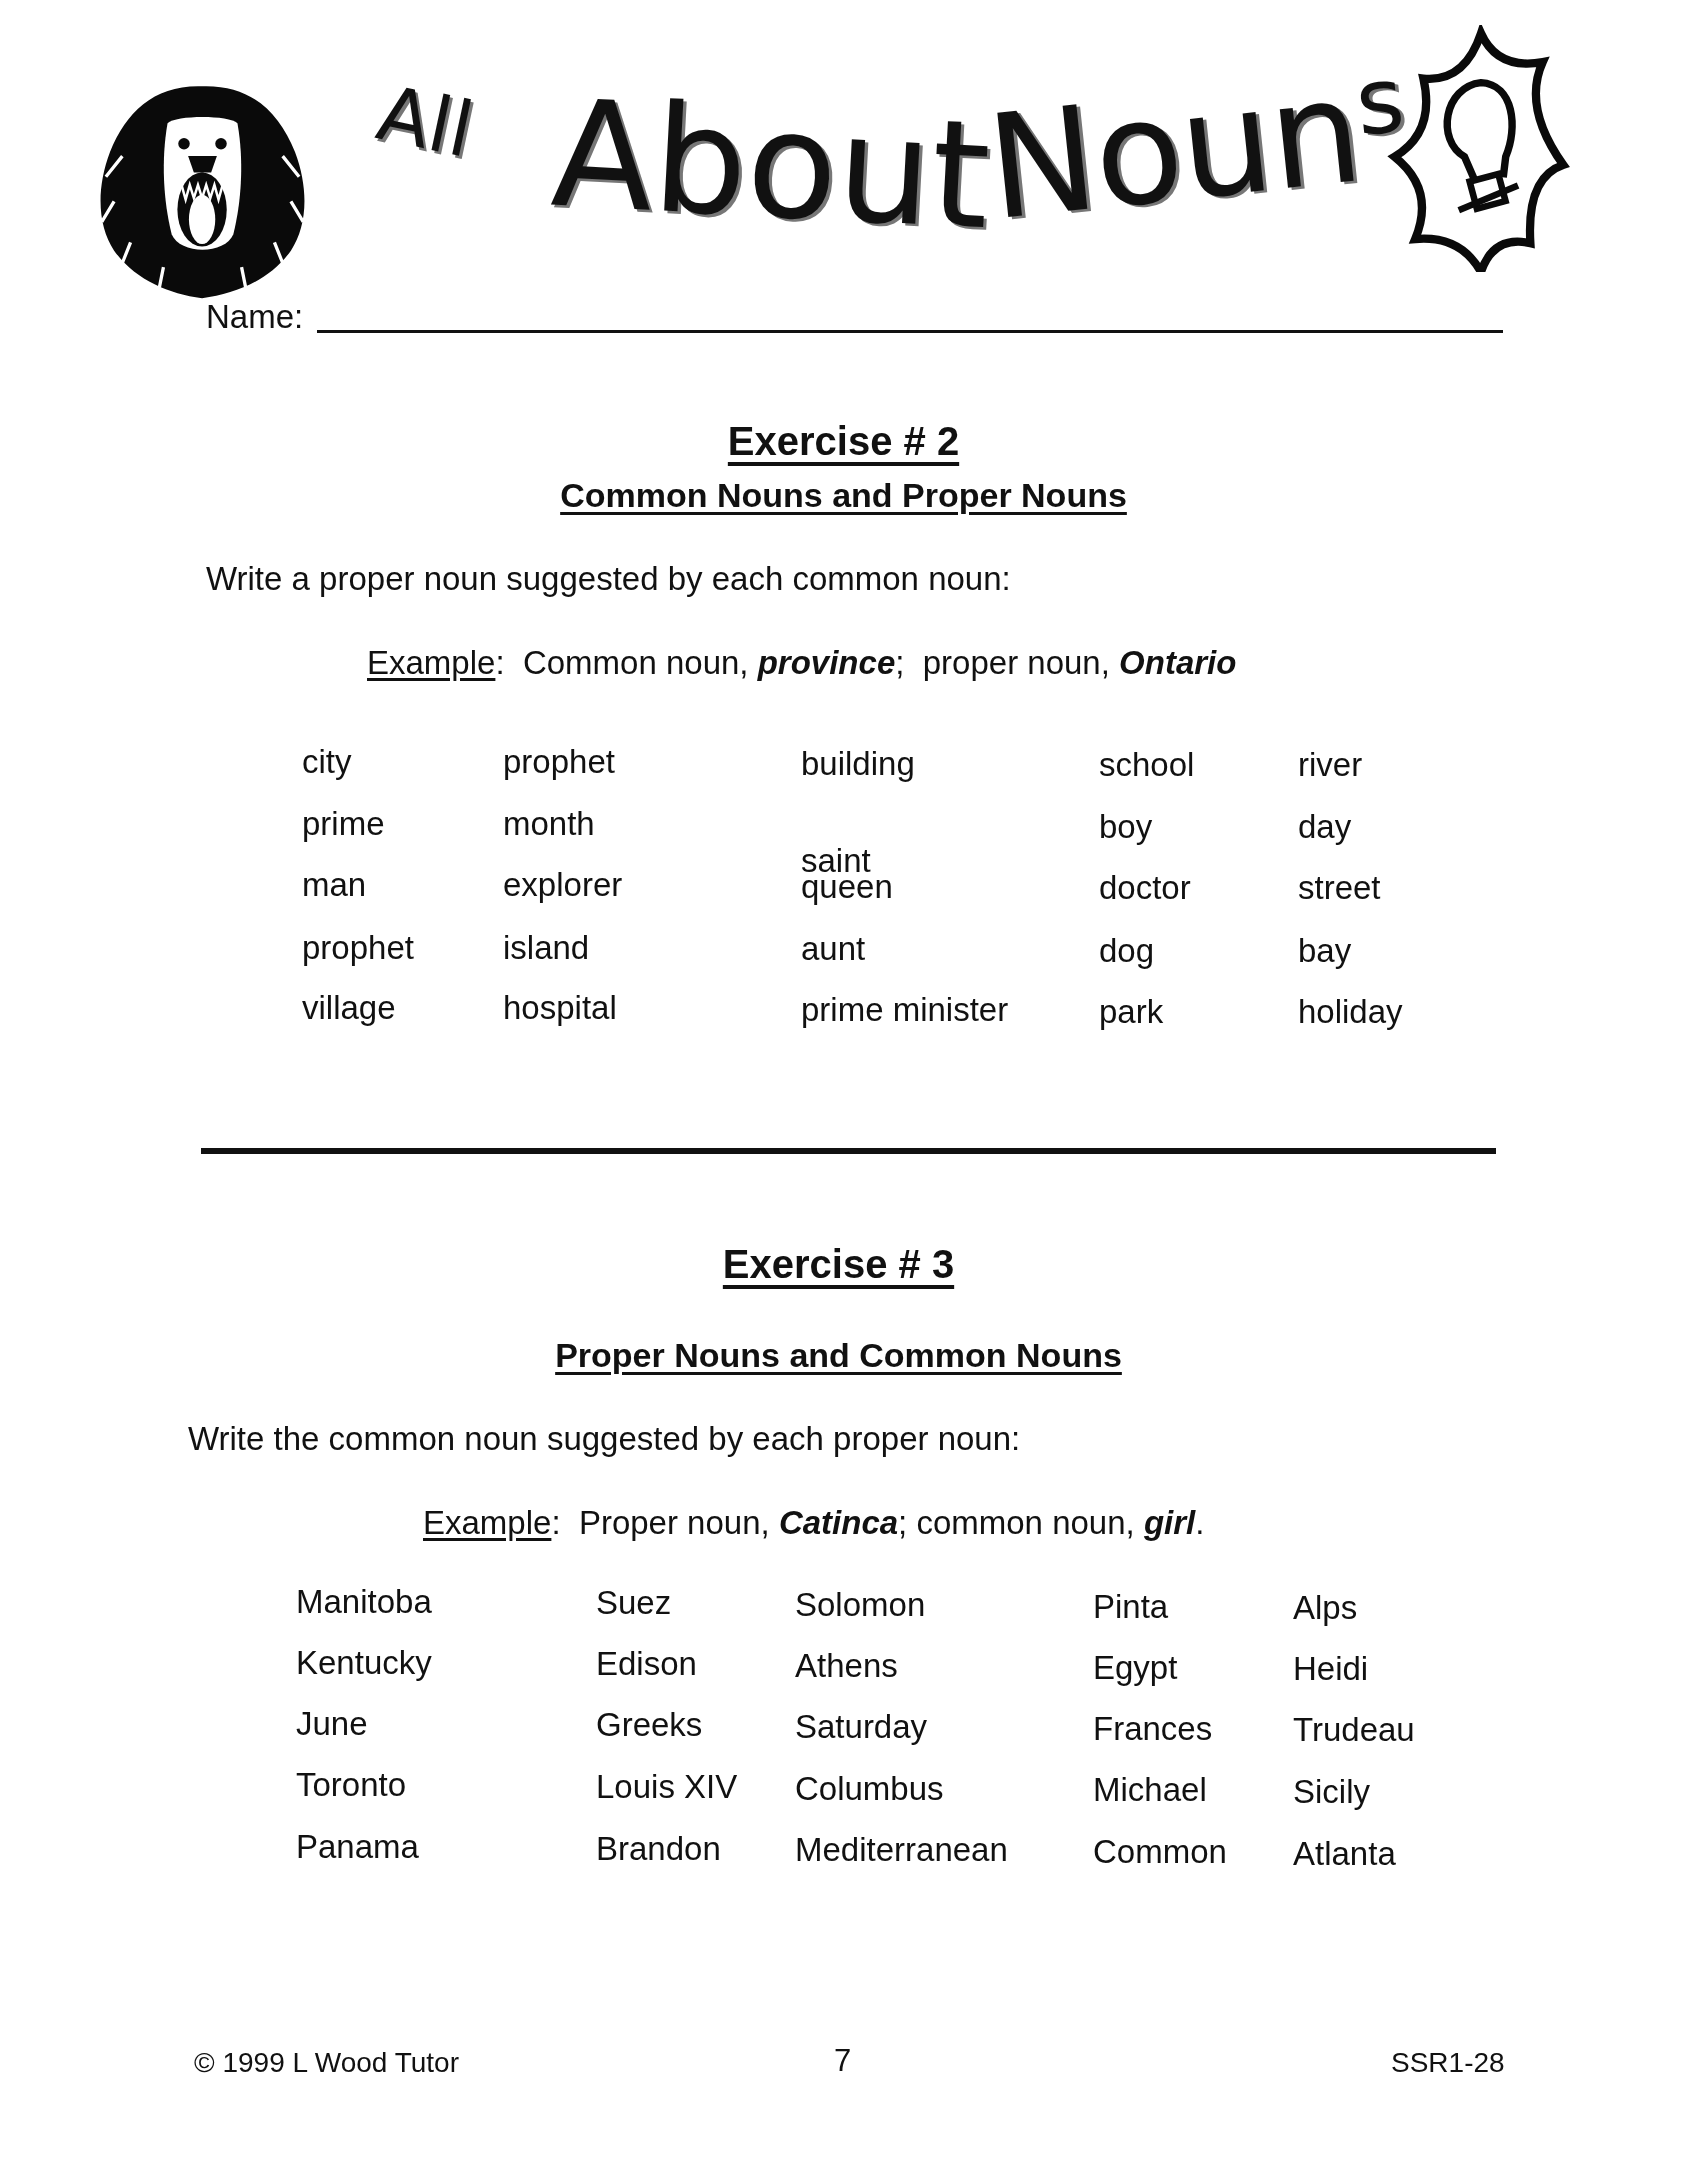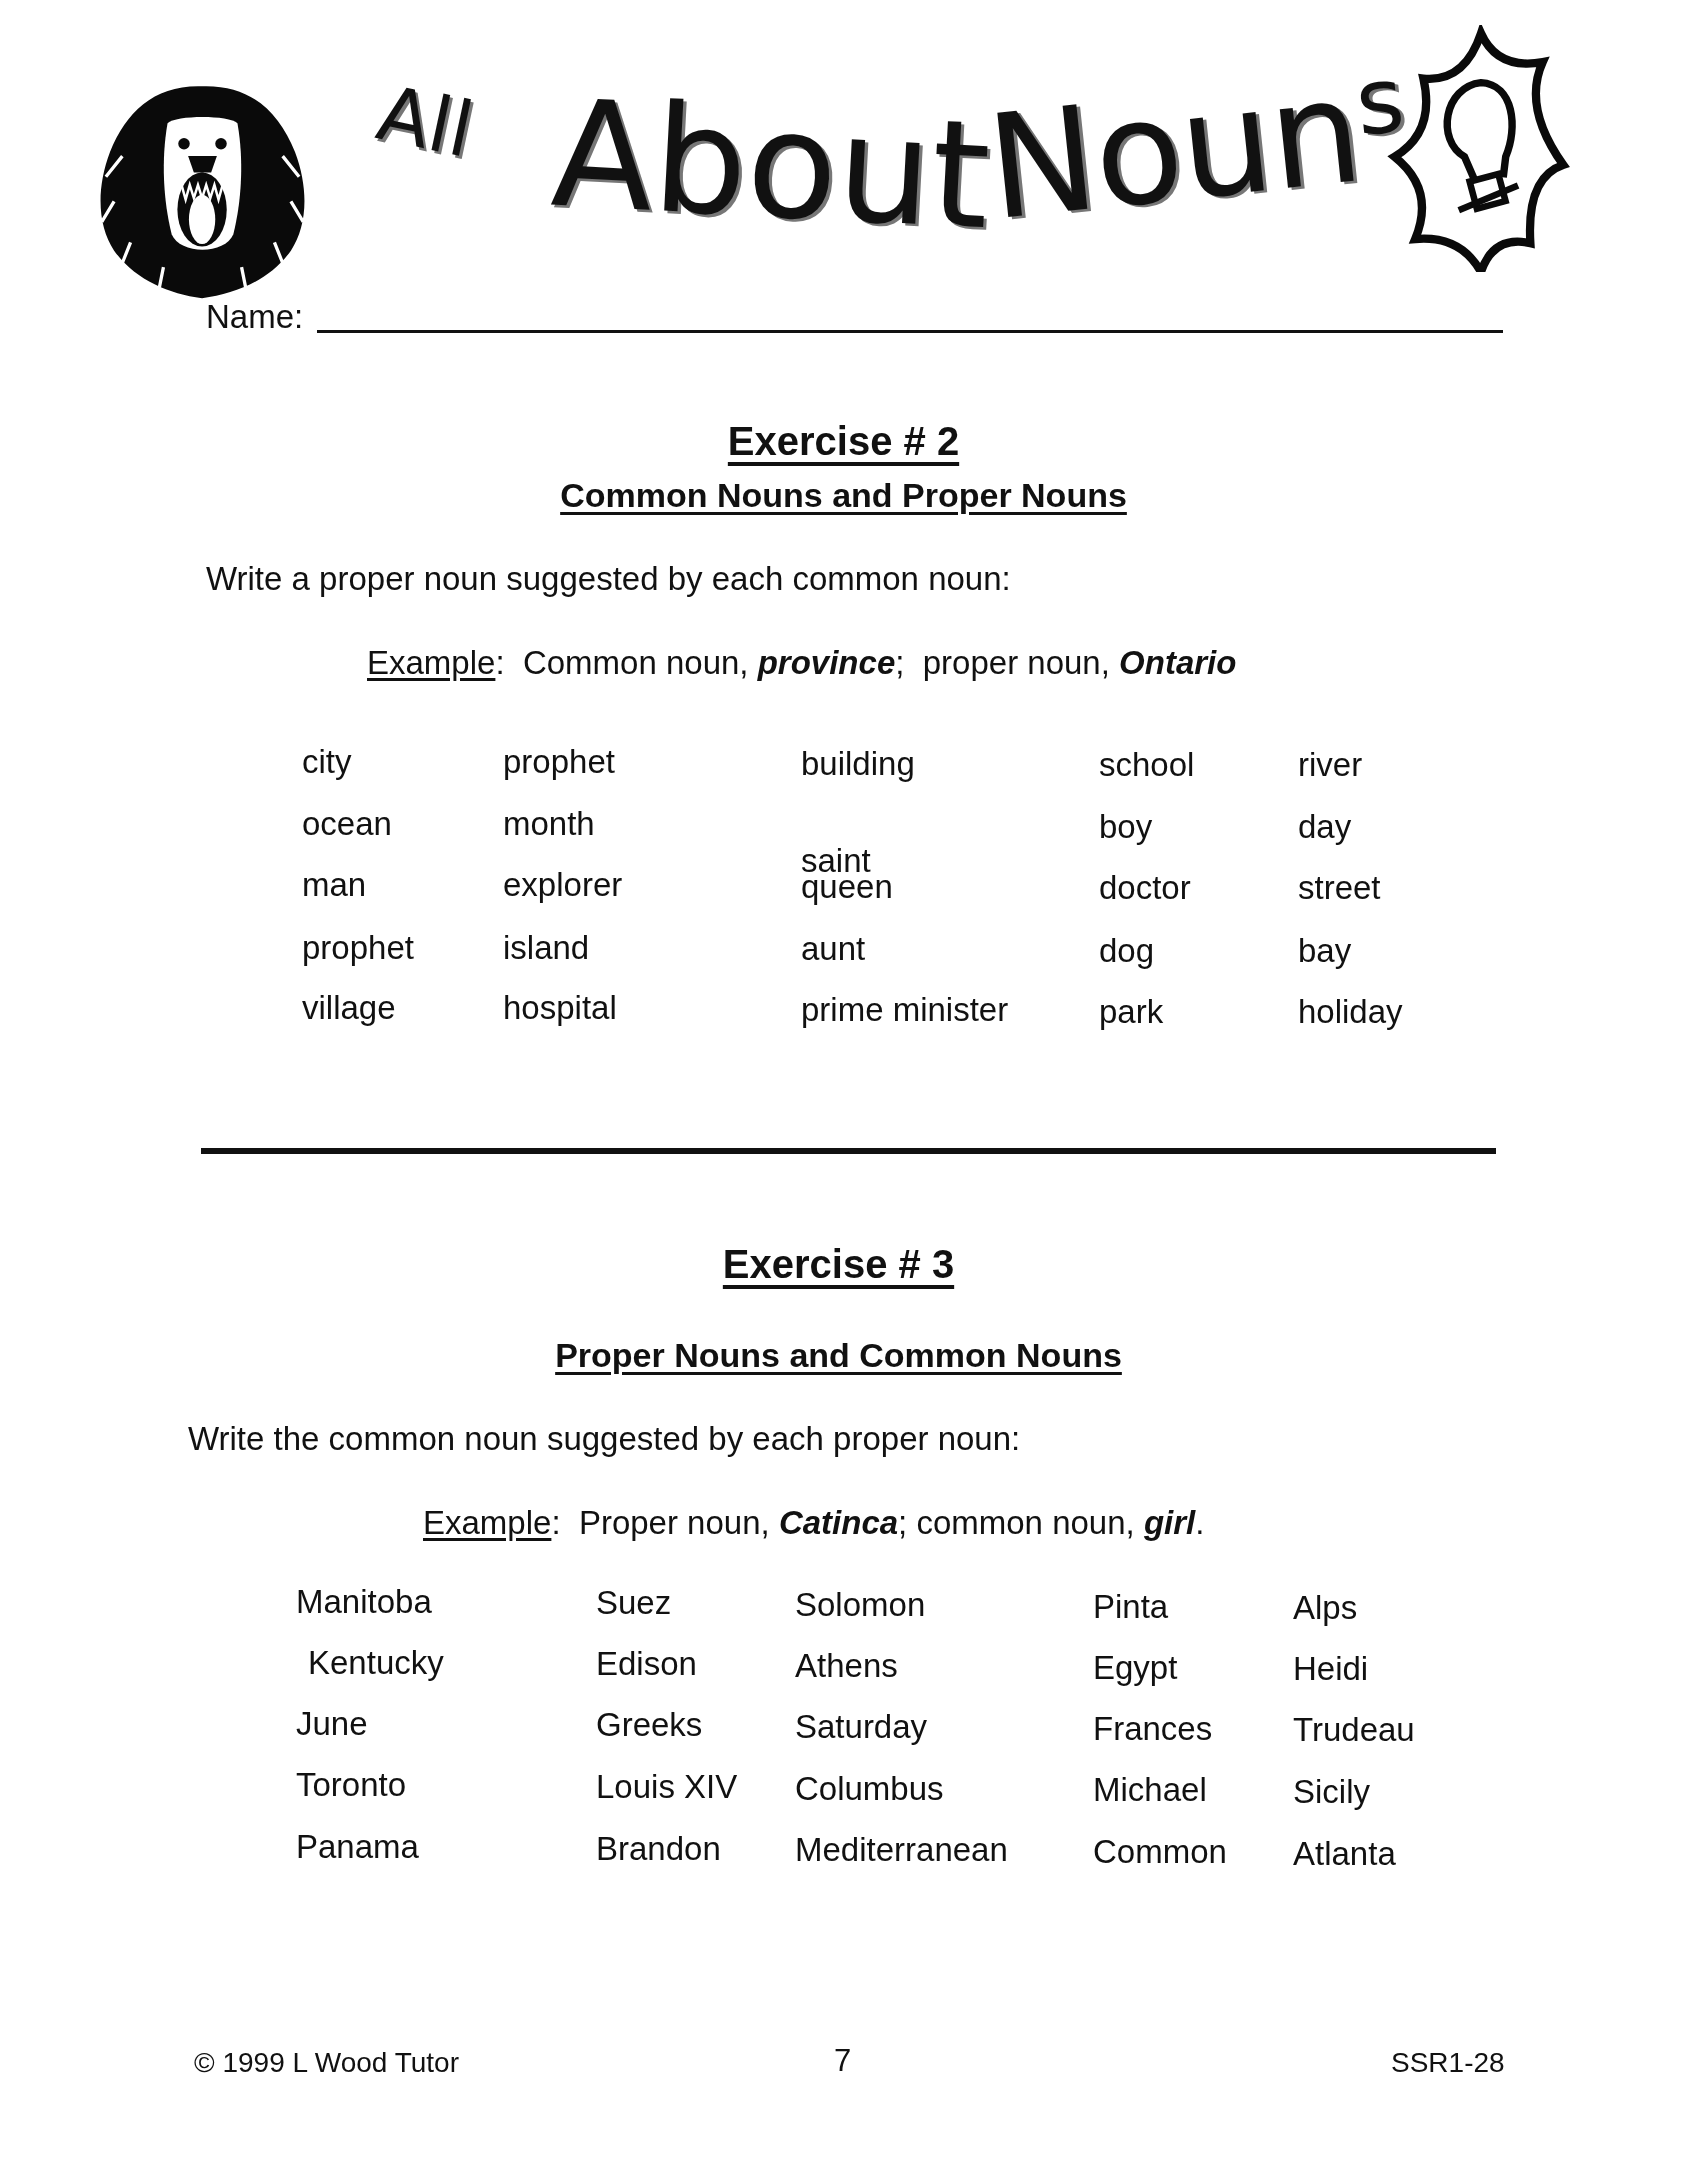--- a/index.html
+++ b/index.html
@@ -64,21 +64,21 @@
 <div class="abs name-line"></div>
 
 <div class="abs ex-title" style="top:386px;margin-top:33px;">Exercise # 2</div>
 <div class="abs sub-title" style="top:476px;">Common Nouns and Proper Nouns</div>
 <div class="abs instr" style="left:206px; top:560px;">Write a proper noun suggested by each common noun:</div>
 <div class="abs example" style="left:367px; top:644px;"><span class="lbl">Example</span><span>:  Common noun, </span><span class="bi">province</span><span>;  proper noun, </span><span class="bi">Ontario</span><span></span></div>
 
 <div>
 
   <span class="abs word" style="left:302px; top:743px;">city</span>
-  <span class="abs word" style="left:302px; top:805px;">ocean</span>
+  <span class="abs word" style="left:302px; top:805px;">prime</span>
   <span class="abs word" style="left:302px; top:866px;">man</span>
   <span class="abs word" style="left:302px; top:929px;">prophet</span>
   <span class="abs word" style="left:302px; top:989px;">village</span>
 
   <span class="abs word" style="left:503px; top:743px;">prophet</span>
   <span class="abs word" style="left:503px; top:805px;">month</span>
   <span class="abs word" style="left:503px; top:866px;">explorer</span>
   <span class="abs word" style="left:503px; top:929px;">island</span>
   <span class="abs word" style="left:503px; top:989px;">hospital</span>
 
@@ -104,21 +104,21 @@
 <div class="abs divider"></div>
 
 <div class="abs ex-title" style="top:1242px; margin-left:-5px;">Exercise # 3</div>
 <div class="abs sub-title" style="top:1336px; margin-left:-5px;">Proper Nouns and Common Nouns</div>
 <div class="abs instr" style="left:188px; top:1420px;">Write the common noun suggested by each proper noun:</div>
 <div class="abs example" style="left:423px; top:1504px;"><span class="lbl">Example</span><span>:  Proper noun, </span><span class="bi">Catinca</span><span>; common noun, </span><span class="bi">girl</span><span>.</span></div>
 
 <div>
 
   <span class="abs word" style="left:296px; top:1583px;">Manitoba</span>
-  <span class="abs word" style="left:308px; top:1644px;">Kentucky</span>
+  <span class="abs word" style="left:296px; top:1644px;">Kentucky</span>
   <span class="abs word" style="left:296px; top:1705px;">June</span>
   <span class="abs word" style="left:296px; top:1766px;">Toronto</span>
   <span class="abs word" style="left:296px; top:1828px;">Panama</span>
 
   <span class="abs word" style="left:596px; top:1584px;">Suez</span>
   <span class="abs word" style="left:596px; top:1645px;">Edison</span>
   <span class="abs word" style="left:596px; top:1706px;">Greeks</span>
   <span class="abs word" style="left:596px; top:1768px;">Louis XIV</span>
   <span class="abs word" style="left:596px; top:1830px;">Brandon</span>
 

